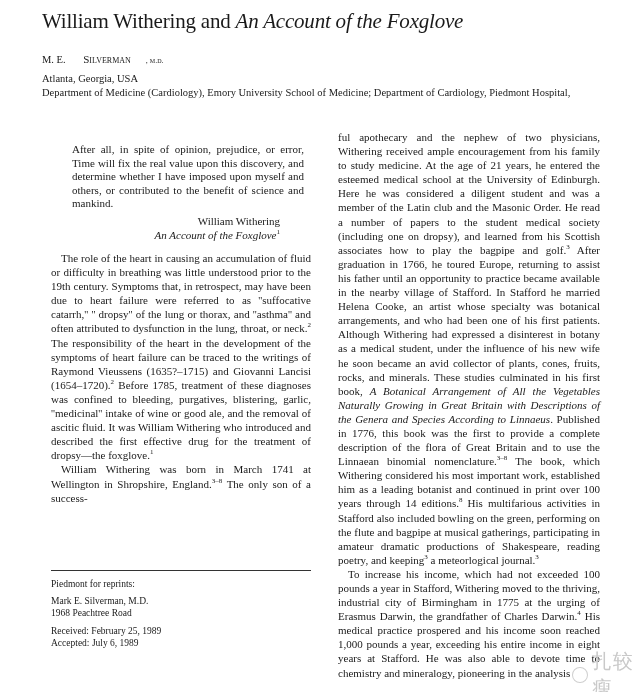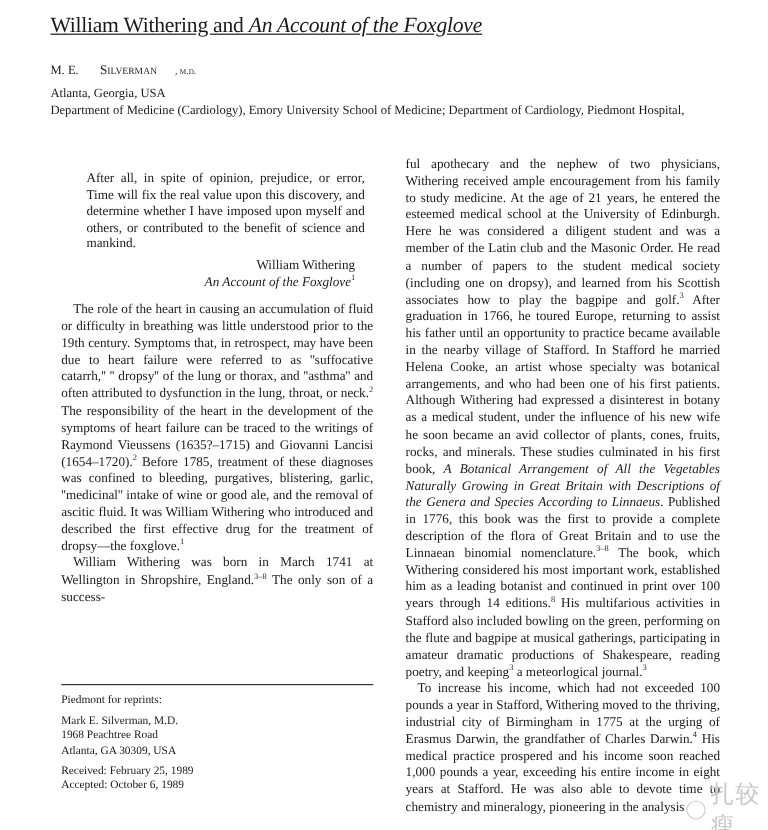--- a/index.html
+++ b/index.html
@@ -3,41 +3,40 @@
   <meta charset="utf-8">
   <style>
     html, body { margin: 0; padding: 0; background: #ffffff; }
     body {
       width: 640px; height: 692px; overflow: hidden; position: relative;
       font-family: "Liberation Serif", "DejaVu Serif", serif;
       color: #1a1a1a;
     }
     .title {
       position: absolute; left: 42px; top: 8px;
-      font-size: 18px; line-height: 26px; letter-spacing: -0.2px;
+      font-size: 21px; line-height: 26px; letter-spacing: -0.2px;
       white-space: nowrap;
-      text-decoration: underline;
     }
     .title em { font-style: italic; }
     .author {
       position: absolute; left: 42px; top: 52px;
       font-size: 10.5px; line-height: 14px;
     }
     .author .sc { font-variant: small-caps; font-size: 11px; margin-left: 15px; }
     .author .deg { font-size: 8px; }
     .affil {
       position: absolute; left: 42px; top: 72px; width: 560px;
       font-size: 10.5px; line-height: 14px;
     }
     .epigraph {
       position: absolute; left: 72px; top: 143px; width: 232px;
       font-size: 11px; line-height: 13.6px; text-align: justify;
     }
     .epi-attr {
-      position: absolute; left: 64px; top: 214px; width: 232px;
+      position: absolute; left: 48px; top: 214px; width: 232px;
       font-size: 11px; line-height: 14px; text-align: right;
     }
     .epi-attr .work { font-style: italic; }
     .para {
       font-size: 11px; line-height: 14.1px; text-align: justify;
       margin: 0; text-indent: 10px; hyphens: manual;
     }
     .left-body { position: absolute; left: 51px; top: 251px; width: 260px; }
     .right-body { position: absolute; left: 338px; top: 130px; width: 262px; }
     .para em { }
@@ -85,25 +84,24 @@
   <p class="para"><span>William Withering was born in March 1741 at Wellington in Shropshire, England.</span><sup>3–8</sup><span> The only son of a success-</span></p>
 </div>
 
 <div class="rule"></div>
 
 <div class="footnote">
   <div class="blk">Piedmont for reprints:</div>
   <div class="blk">
     <div>Mark E. Silverman, M.D.</div>
     <div>1968 Peachtree Road</div>
-    <div>Atlanta, GA 30309, USA</div>
   </div>
   <div>
     <div>Received: February 25, 1989</div>
-    <div>Accepted: October 6, 1989</div>
+    <div>Accepted: July 6, 1989</div>
   </div>
 </div>
 
 <div class="right-body">
   <p class="para" style="text-indent:0"><span>ful apothecary and the nephew of two physicians, Withering received ample encouragement from his family to study medicine. At the age of 21 years, he entered the esteemed medical school at the University of Edinburgh. Here he was considered a diligent student and was a member of the Latin club and the Masonic Order. He read a number of papers to the student medical society (including one on dropsy), and learned from his Scottish associates how to play the bagpipe and golf.</span><sup>3</sup><span> After graduation in 1766, he toured Europe, returning to assist his father until an opportunity to practice became available in the nearby village of Stafford. In Stafford he married Helena Cooke, an artist whose specialty was botanical arrangements, and who had been one of his first patients. Although Withering had expressed a disinterest in botany as a medical student, under the influence of his new wife he soon became an avid collector of plants, cones, fruits, rocks, and minerals. These studies culminated in his first book, </span><em>A Botanical Arrangement of All the Vegetables Naturally Growing in Great Britain with Descriptions of the Genera and Species According to Linnaeus</em><span>. Published in 1776, this book was the first to provide a complete description of the flora of Great Britain and to use the Linnaean binomial nomenclature.</span><sup>3–8</sup><span> The book, which Withering considered his most important work, established him as a leading botanist and continued in print over 100 years through 14 editions.</span><sup>8</sup><span> His multifarious activities in Stafford also included bowling on the green, performing on the flute and bagpipe at musical gatherings, participating in amateur dramatic productions of Shakespeare, reading poetry, and keeping</span><sup>3</sup><span> a meteorlogical journal.</span><sup>3</sup></p>
   <p class="para"><span>To increase his income, which had not exceeded 100 pounds a year in Stafford, Withering moved to the thriving, industrial city of Birmingham in 1775 at the urging of Erasmus Darwin, the grandfather of Charles Darwin.</span><sup>4</sup><span> His medical practice prospered and his income soon reached 1,000 pounds a year, exceeding his entire income in eight years at Stafford. He was also able to devote time to chemistry and mineralogy, pioneering in the analysis</span></p>
 </div>
 
 <div class="watermark">
   <span class="wm-icon"></span>

